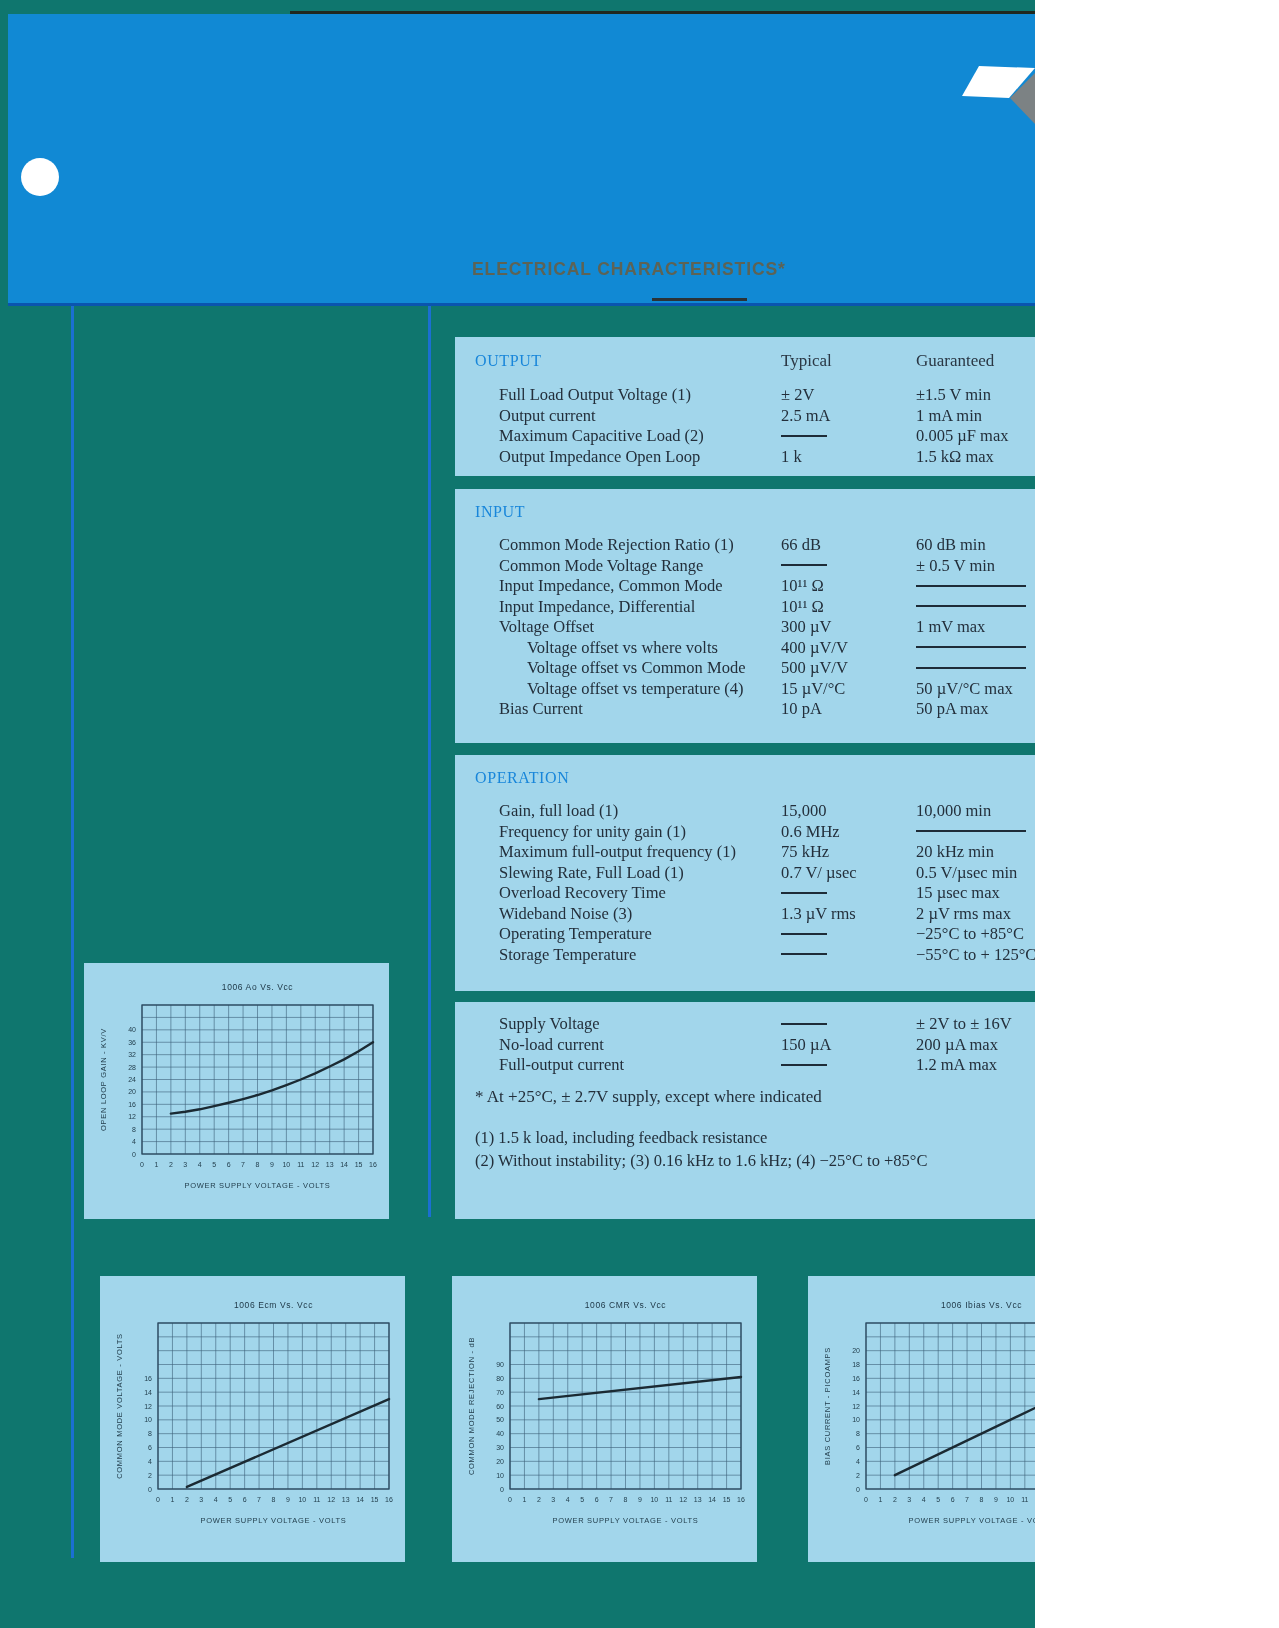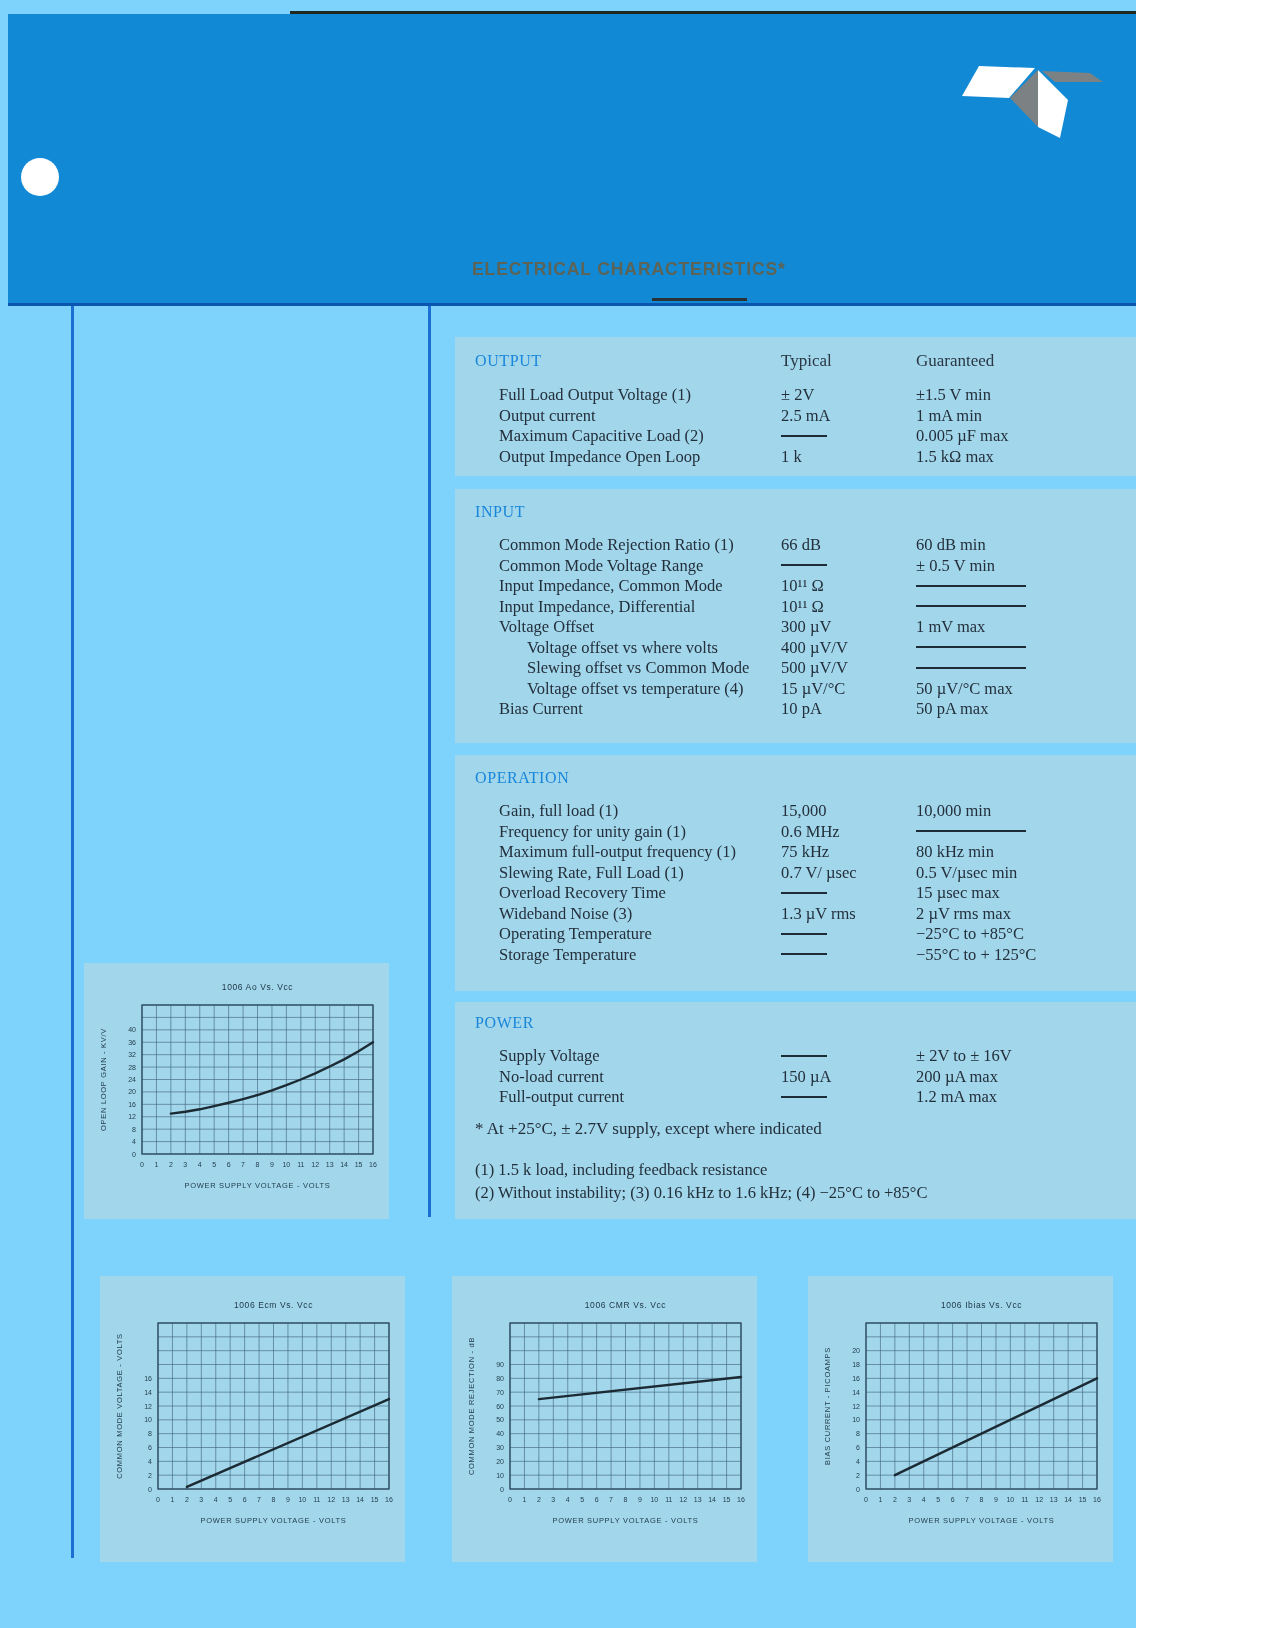--- a/index.html
+++ b/index.html
@@ -1,19 +1,19 @@
 <!DOCTYPE html>
 <html><head>
 <meta charset="utf-8">
 <style>
   * { margin:0; padding:0; box-sizing:border-box; }
   html,body { background:#ffffff; }
   .page {
-    position:relative; width:1136px; height:1628px;
-    background:#7dd3fc; overflow:hidden;
+    position:relative; width:1035px; height:1628px;
+    background:#0f766e; overflow:hidden;
     font-family:"Liberation Serif", serif;
     padding-left:48px;
   }
   
   .banner {
     position:absolute; left:8px; top:14px; width:1168px; height:292px;
     background:#1189d4;
     border-bottom:3px solid #0a55ae;
   }
   .banner-topline { position:absolute; left:290px; top:11px; width:886px; height:3px; background:#20281f; }
@@ -151,21 +151,21 @@
         <span class="t-label">Voltage Offset</span>
         <span class="t-typ">300 µV</span>
         <span class="t-guar">1 mV max</span>
       </div>
       <div class="t-row indent">
         <span class="t-label">Voltage offset vs where volts</span>
         <span class="t-typ">400 µV/V</span>
         <span class="t-guar"><span class="dash dash-guar"></span></span>
       </div>
       <div class="t-row indent">
-        <span class="t-label">Slewing offset vs Common Mode</span>
+        <span class="t-label">Voltage offset vs Common Mode</span>
         <span class="t-typ">500 µV/V</span>
         <span class="t-guar"><span class="dash dash-guar"></span></span>
       </div>
       <div class="t-row indent">
         <span class="t-label">Voltage offset vs temperature (4)</span>
         <span class="t-typ">15 µV/°C</span>
         <span class="t-guar">50 µV/°C max</span>
       </div>
       <div class="t-row">
         <span class="t-label">Bias Current</span>
@@ -183,21 +183,21 @@
         <span class="t-guar">10,000 min</span>
       </div>
       <div class="t-row">
         <span class="t-label">Frequency for unity gain (1)</span>
         <span class="t-typ">0.6 MHz</span>
         <span class="t-guar"><span class="dash dash-guar"></span></span>
       </div>
       <div class="t-row">
         <span class="t-label">Maximum full-output frequency (1)</span>
         <span class="t-typ">75 kHz</span>
-        <span class="t-guar">80 kHz min</span>
+        <span class="t-guar">20 kHz min</span>
       </div>
       <div class="t-row">
         <span class="t-label">Slewing Rate, Full Load (1)</span>
         <span class="t-typ">0.7 V/ µsec</span>
         <span class="t-guar">0.5 V/µsec min</span>
       </div>
       <div class="t-row">
         <span class="t-label">Overload Recovery Time</span>
         <span class="t-typ"><span class="dash dash-typ"></span></span>
         <span class="t-guar">15 µsec max</span>
@@ -214,23 +214,20 @@
       </div>
       <div class="t-row">
         <span class="t-label">Storage Temperature</span>
         <span class="t-typ"><span class="dash dash-typ"></span></span>
         <span class="t-guar">−55°C to + 125°C</span>
       </div>
     </div>
 
   <div class="panel panel-power">
     <div>
-        <div class="t-head">
-          <span class="sec-title">POWER</span>
-        </div>
         <div class="t-row">
           <span class="t-label">Supply Voltage</span>
           <span class="t-typ"><span class="dash dash-typ"></span></span>
           <span class="t-guar">± 2V to ± 16V</span>
         </div>
         <div class="t-row">
           <span class="t-label">No-load current</span>
           <span class="t-typ">150 µA</span>
           <span class="t-guar">200 µA max</span>
         </div>

